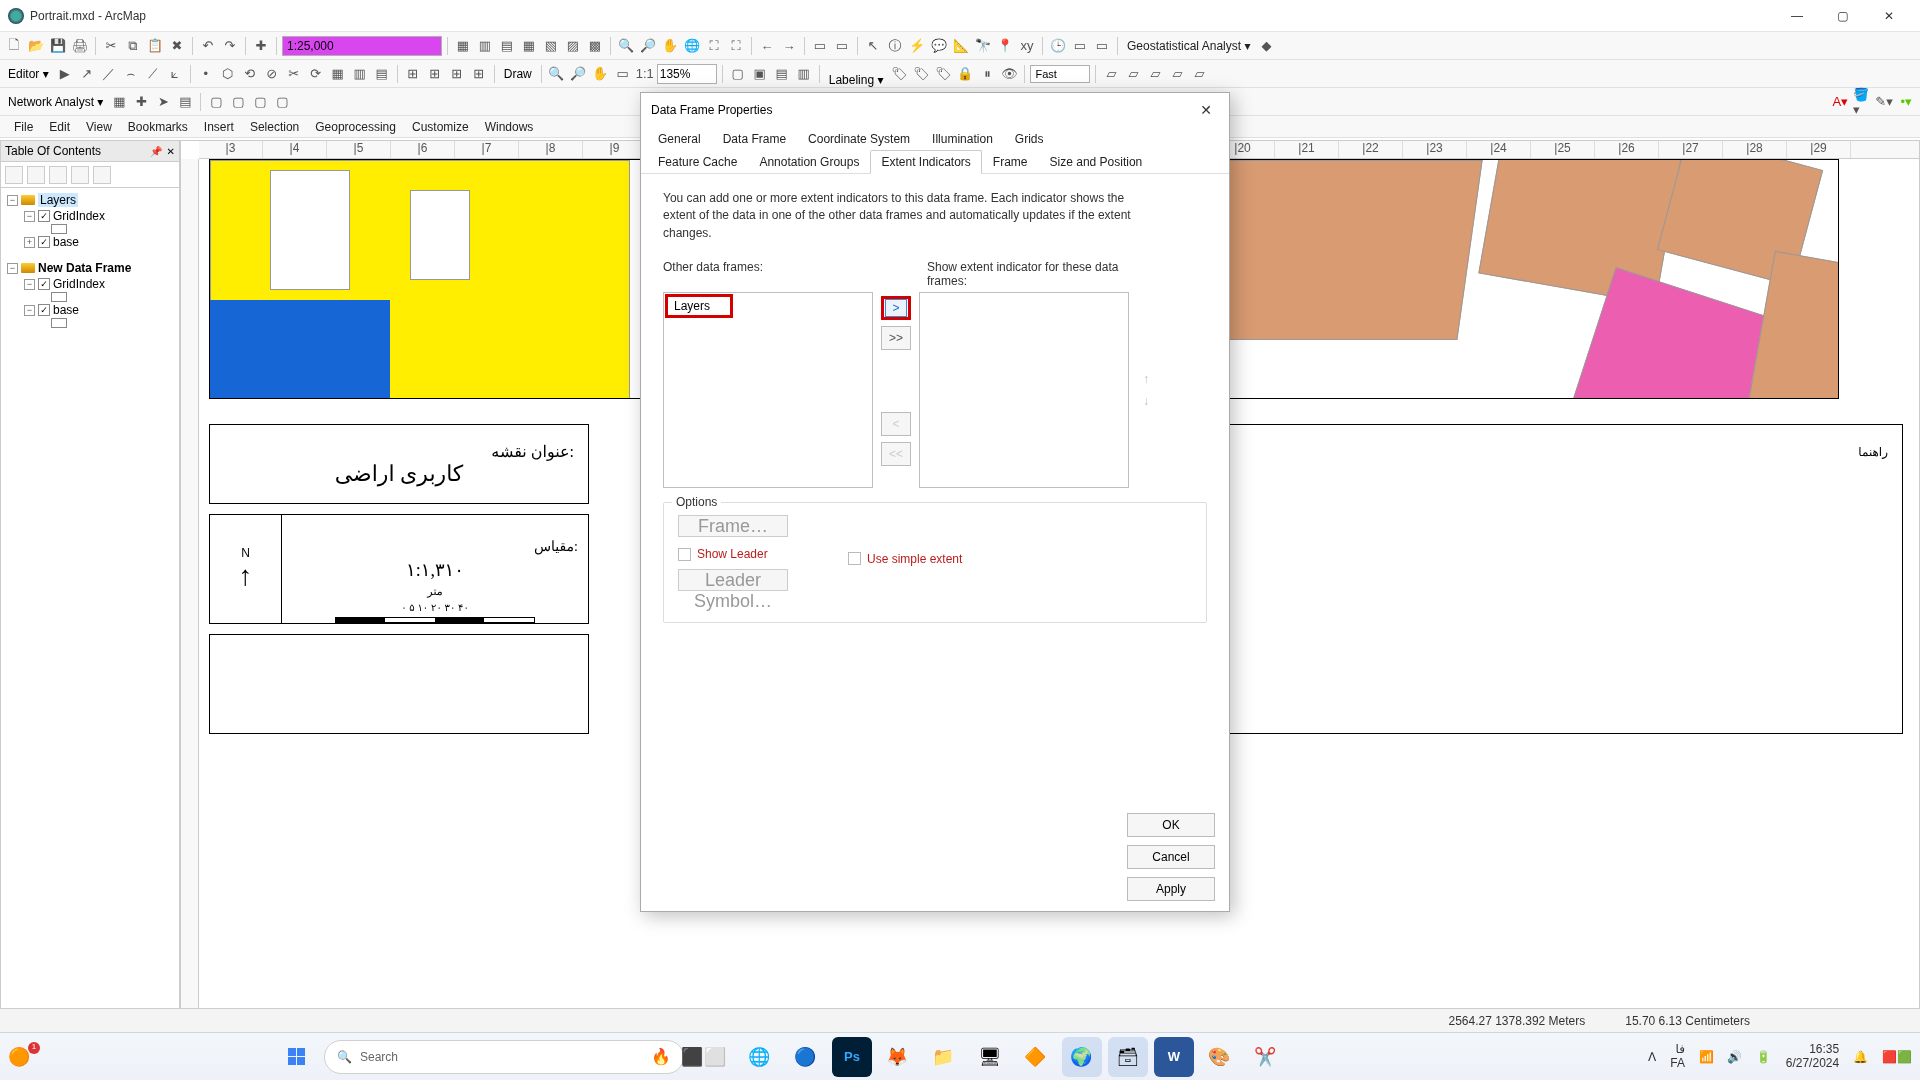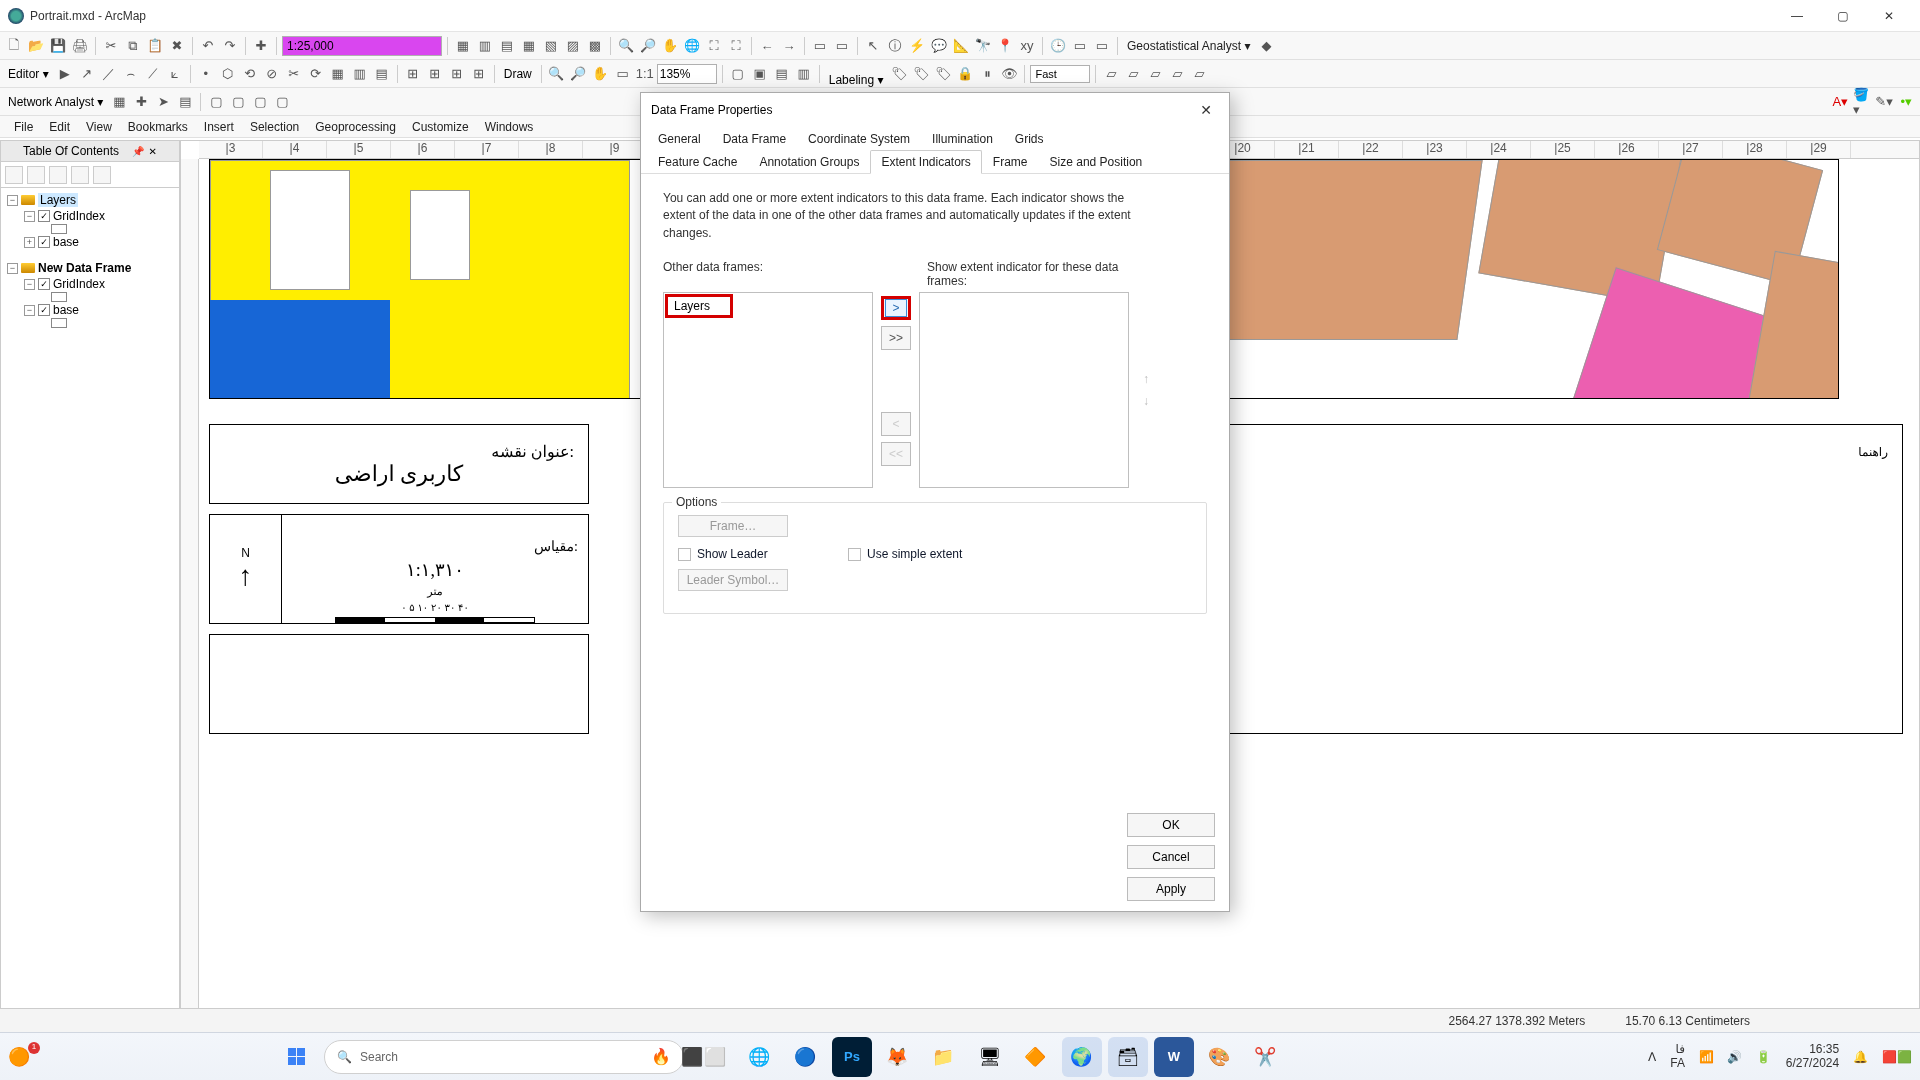--- a/index.html
+++ b/index.html
@@ -10,21 +10,21 @@
 .titlebar .wbtn { width:46px; height:32px; display:flex; align-items:center; justify-content:center; color:#333; cursor:default; }
 .toolbar { height:28px; background:#f8f8f8; border-bottom:1px solid #e0e0e0; display:flex; align-items:center; padding:0 4px; gap:2px; }
 .tbtn { width:20px; height:20px; display:flex; align-items:center; justify-content:center; color:#555; font-size:13px; border:1px solid transparent; }
 .sep { width:1px; height:18px; background:#ccc; margin:0 3px; }
 .scale-select { height:20px; width:160px; border:1px solid #b0b0b0; font-size:12px; padding:0 4px; background:#d946ef; }
 .zoom-select { height:20px; width:60px; border:1px solid #b0b0b0; font-size:12px; padding:0 2px; background:#fff;}
 .menubar { height:22px; background:#f8f8f8; border-bottom:1px solid #e0e0e0; display:flex; align-items:center; padding:0 6px; }
 .mitem { padding:2px 8px; color:#222; }
 .main { position:absolute; top:140px; left:0; right:0; bottom:40px; display:flex; }
 .toc { width:180px; background:#fff; border:1px solid #ccc; display:flex; flex-direction:column; }
-.toc-head { background:#eaeaea; border-bottom:1px solid #ccc; padding:3px 22px; display:flex; align-items:center; justify-content:space-between; }
+.toc-head { background:#eaeaea; border-bottom:1px solid #ccc; padding:3px 4px; display:flex; align-items:center; justify-content:space-between; }
 .toc-head .btns span { margin-left:4px; cursor:default; font-size:10px; }
 .toc-toolbar { height:26px; border-bottom:1px solid #ccc; display:flex; align-items:center; padding:0 4px; gap:4px; }
 .toc-toolbar .tt { width:18px; height:18px; border:1px solid #ccc; background:#f6f6f6; }
 .toc-tree { padding:4px 6px; font-size:12px; }
 .tree-row { display:flex; align-items:center; gap:3px; padding:1px 0; }
 .tree-indent { display:inline-block; }
 .exp { width:11px; height:11px; border:1px solid #999; font-size:9px; line-height:9px; text-align:center; color:#555; }
 .dfic { width:14px; height:10px; background:linear-gradient(#fc3,#c80); border-radius:1px; }
 .sel { background:#cce8ff; padding:0 2px; }
 .bold { font-weight:600; }
@@ -63,22 +63,22 @@
 .listbox { width:210px; height:196px; border:1px solid #bfbfbf; background:#fff; padding:2px; }
 .list-item { padding:2px 6px; font-size:12px; }
 .list-item.hl { border:3px solid #d40000; display:inline-block; padding:2px 20px 2px 6px; margin:-1px; }
 .arrowcol { display:flex; flex-direction:column; gap:6px; justify-content:flex-start; padding-top:4px; }
 .abtn { width:30px; height:24px; border:1px solid #bbb; background:#f6f6f6; font-size:12px; display:flex; align-items:center; justify-content:center; color:#555; }
 .abtn.hl { border:3px solid #d40000; }
 .abtn.sel { border:1px solid #3a8bd8; background:#eaf4ff; color:#2a6db3; }
 .updown { display:flex; flex-direction:column; gap:8px; justify-content:center; padding-left:6px; color:#bbb; font-size:16px; }
 .options { border:1px solid #ddd; border-radius:2px; padding:12px 14px; margin-top:4px; position:relative; }
 .options .legend { position:absolute; top:-8px; left:8px; background:#fff; padding:0 4px; font-size:12px; color:#333; }
-.optbtn { width:110px; height:22px; border:1px solid #ccc; background:#f6f6f6; color:#999; font-size:12px; margin-bottom:10px; }
-.ck { display:flex; align-items:center; gap:6px; color:#0f172a; font-size:12px; margin-bottom:8px; }
+.optbtn { width:110px; height:22px; border:1px solid #ccc; background:#f6f6f6; color:#999; font-size:18px; margin-bottom:10px; }
+.ck { display:flex; align-items:center; gap:6px; color:#b91c1c; font-size:12px; margin-bottom:8px; }
 .ckbox { width:13px; height:13px; border:1px solid #bbb; }
 .dlg-buttons { position:absolute; bottom:10px; right:14px; display:flex; gap:8px;flex-direction:column; }
 .dbtn { width:88px; height:24px; border:1px solid #bbb; background:#f6f6f6; font-size:12px; }
 .taskbar { position:absolute; bottom:0; left:0; right:0; height:48px; background:linear-gradient(#f3f6fb,#eef2f8); border-top:1px solid #d0d6e0; display:flex; align-items:center; padding:0 8px; z-index:50; }
 .start { width:36px; height:36px; border-radius:6px; display:flex; align-items:center; justify-content:center; }
 .winlogo { display:grid; grid-template:repeat(2,8px)/repeat(2,8px); gap:1px; }
 .winlogo div { background:#3b82f6; }
 .search { margin-left:10px; flex:0 0 360px; height:34px; background:#fff; border:1px solid #d0d0d0; border-radius:18px; display:flex; align-items:center; padding:0 12px; gap:8px; color:#666; }
 .tasks { display:flex; gap:6px; margin-left:16px; }
 .tsk { width:40px; height:40px; border-radius:6px; display:flex; align-items:center; justify-content:center; font-size:18px; }

